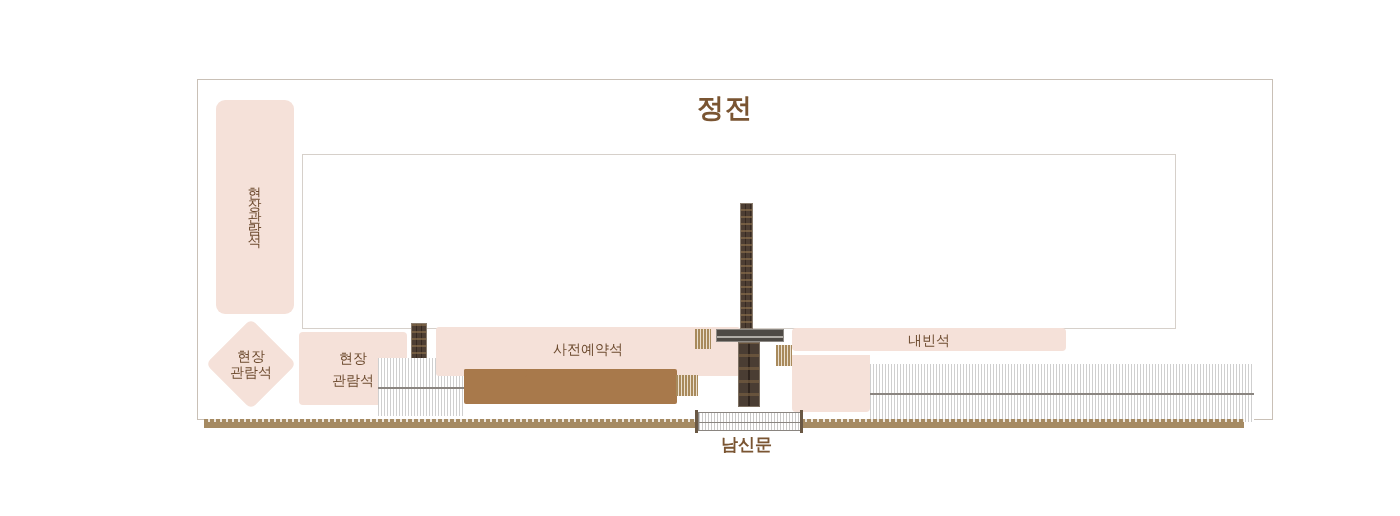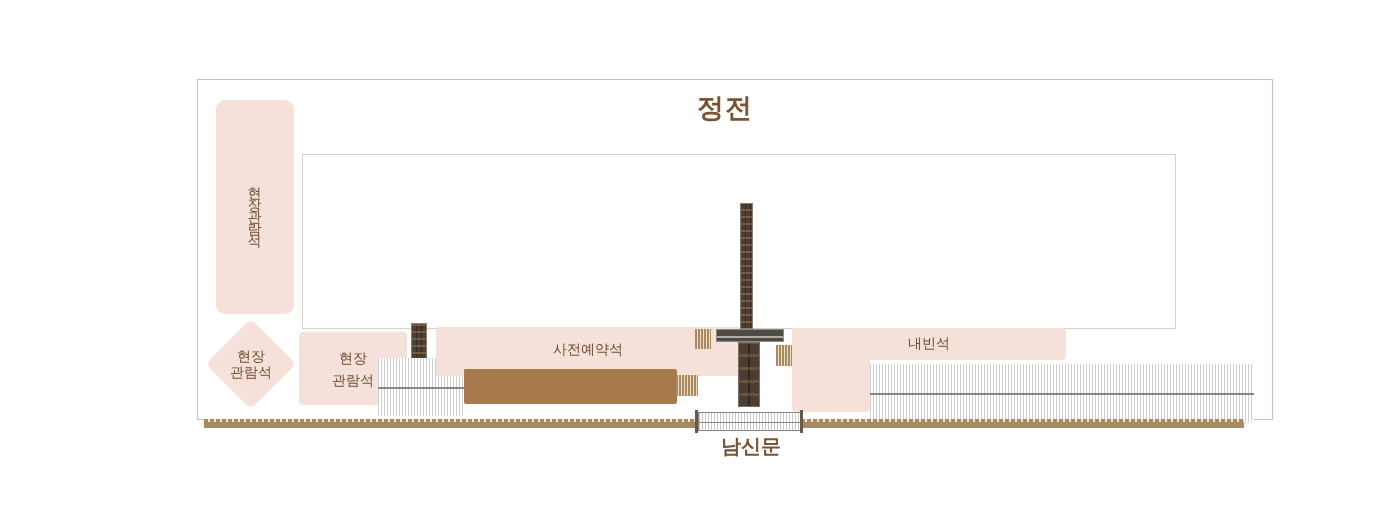--- a/index.html
+++ b/index.html
@@ -24,21 +24,21 @@
        background-image:repeating-linear-gradient(0deg,transparent 0 10px,rgba(120,95,65,.65) 10px 13px),
                         repeating-linear-gradient(90deg,transparent 0 9px,rgba(30,20,15,.6) 9px 11px); }
   .stairs { background:repeating-linear-gradient(90deg,#a88a5c 0 2px,#eadfcf 2px 3px); }
   .platform { background:#4e4a45; border:1px solid #8e8a85; box-sizing:border-box; }
   .platform::after { content:""; position:absolute; left:0; right:0; bottom:3px; height:2px; background:#b0aca6; }
   .gate { border:1px solid #8a8580; box-sizing:border-box;
       background:repeating-linear-gradient(90deg,#c9c9c9 0 1px,#fff 1px 3px); }
   .gate::after { content:""; position:absolute; left:0; right:0; top:50%; height:1px; background:#8a8580; }
   .gatepost { background:#6a5844; }
   .brown { background:#a8794b; border-radius:2px; }
-  .gatelabel { color:#7a5532; font-size:20px; font-weight:bold; }
+  .gatelabel { color:#7a5532; font-size:17px; font-weight:bold; }
 </style>
 </head>
 <body>
 
 <div class="abs outer"></div>
 
 <div class="abs title" style="left:-11px;width:1472px;">정전</div>
 
 <div class="abs hall"></div>
 
@@ -71,21 +71,21 @@
 <div class="abs brown" style="left:464px;top:369px;width:63px;height:8px;"></div>
 
 <div class="abs stairs" style="left:695px;top:329px;width:16px;height:20px;"></div>
 <div class="abs stairs" style="left:676px;top:375px;width:22px;height:21px;"></div>
 <div class="abs stairs" style="left:776px;top:345px;width:16px;height:21px;"></div>
 
 <div class="abs stone" style="left:740px;top:203px;width:13px;height:126px;"></div>
 <div class="abs platform" style="left:716px;top:329px;width:68px;height:13px;"></div>
 <div class="abs stone-big" style="left:738px;top:342px;width:22px;height:65px;"></div>
 
-<div class="abs seat" style="left:792px;top:328px;width:274px;height:32px;border-radius:4px;font-family:Liberation Serif, serif;">
+<div class="abs seat" style="left:792px;top:328px;width:274px;height:23px;border-radius:4px;">
   <span class="label">내빈석</span>
 </div>
 <div class="abs seat" style="left:792px;top:355px;width:78px;height:57px;border-radius:0 0 4px 4px;"></div>
 
 <div class="abs fence" style="left:870px;top:364px;width:384px;height:58px;"></div>
 
 <div class="abs wall" style="left:204px;top:419px;width:494px;height:9px;"></div>
 <div class="abs wall" style="left:801px;top:419px;width:443px;height:9px;"></div>
 
 <div class="abs gate" style="left:698px;top:412px;width:103px;height:19px;"></div>

